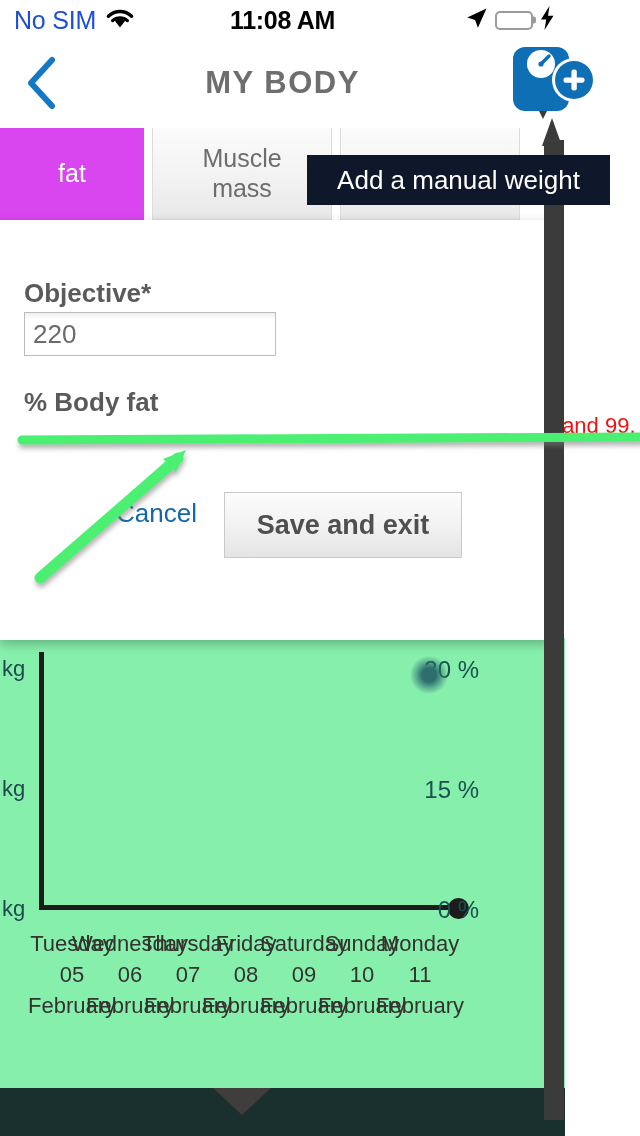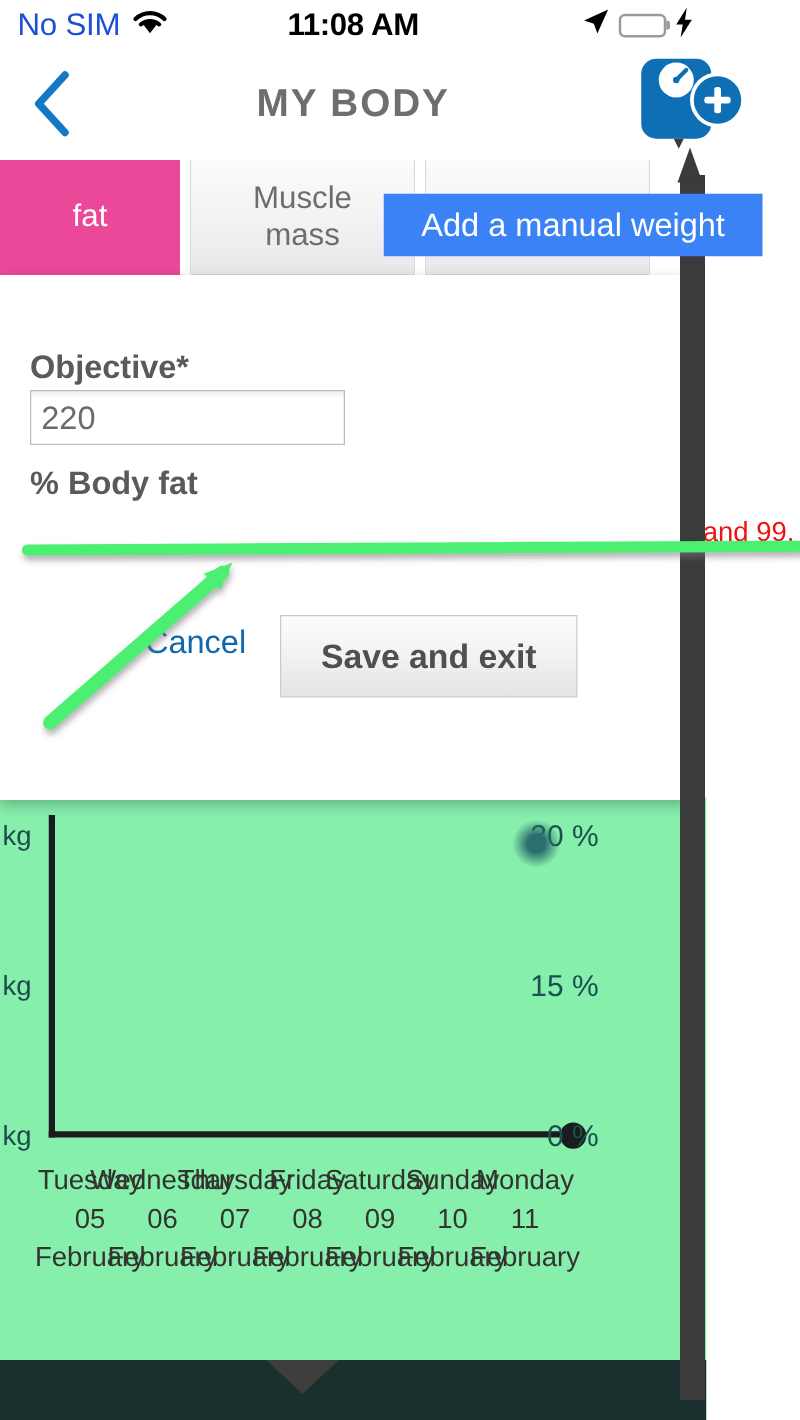--- a/index.html
+++ b/index.html
@@ -91,21 +91,21 @@
     display: flex; align-items: center; justify-content: center;
     text-align: center;
     font-size: 25px; color: #6d6d6d;
     line-height: 1.18;
     cursor: pointer;
     background: linear-gradient(to bottom, #fbfbfb 0%, #f2f2f2 55%, #e8e8e8 100%);
     border: 1px solid #dcdcdc;
     border-top: none;
   }
   .tab.active {
-    background: #ec4899;
+    background: #d946ef;
     color: #ffffff;
     border: none;
   }
   .tab-fat      { width: 144px; }
   .tab-muscle   { width: 180px; }
   .tab-weight   { width: 180px; }
 
   
   #modal {
     position: absolute; left: 0; top: 220px;
@@ -122,21 +122,21 @@
     position: absolute; left: 24px; top: 92px;
     width: 252px; height: 44px;
     border: 1px solid #bdbdbd;
     background: linear-gradient(to bottom,#eeeeee 0%, #ffffff 14%, #ffffff 100%);
     font-family: "Liberation Sans", sans-serif;
     font-size: 26px; color: #6b6b6b;
     padding: 0 8px;
     outline: none;
   }
   #form-label-bodyfat {
-    position: absolute; left: 24px; top: 151px;
+    position: absolute; left: 24px; top: 167px;
     font-size: 26px; font-weight: 700; color: #5a5a5a;
   }
   #error-message {
     position: absolute; left: 24px; top: 193px;
     width: 620px;
     font-size: 22px; color: #f01111;
     white-space: nowrap;
   }
   #cancel-button {
     position: absolute; left: 116px; top: 498px;
@@ -154,21 +154,21 @@
     background: linear-gradient(to bottom,#fcfcfc 0%, #f2f2f2 50%, #e4e4e4 100%);
     border: 1px solid #c9c9c9;
     cursor: pointer;
     z-index: 24;
   }
 
   
   #tooltip {
     position: absolute; left: 307px; top: 155px;
     width: 303px; height: 50px;
-    background: #3b82f6;
+    background: #0f172a;
     display: flex; align-items: center; justify-content: center;
     z-index: 36;
   }
   #tooltip-text {
     font-size: 26px; color: #ffffff; white-space: nowrap;
   }
   #tooltip-stem {
     position: absolute; left: 542px; top: 118px;
     width: 0; height: 0;
     border-left: 10px solid transparent;

